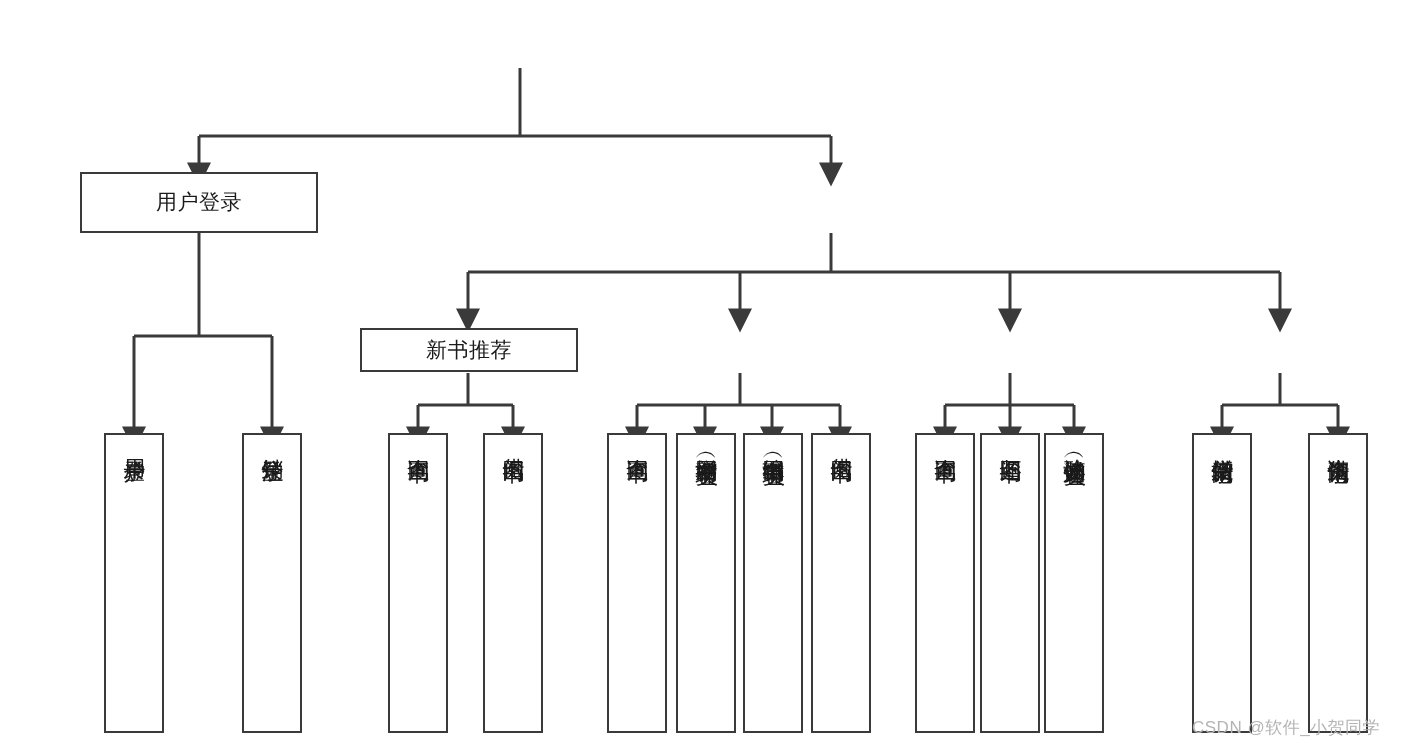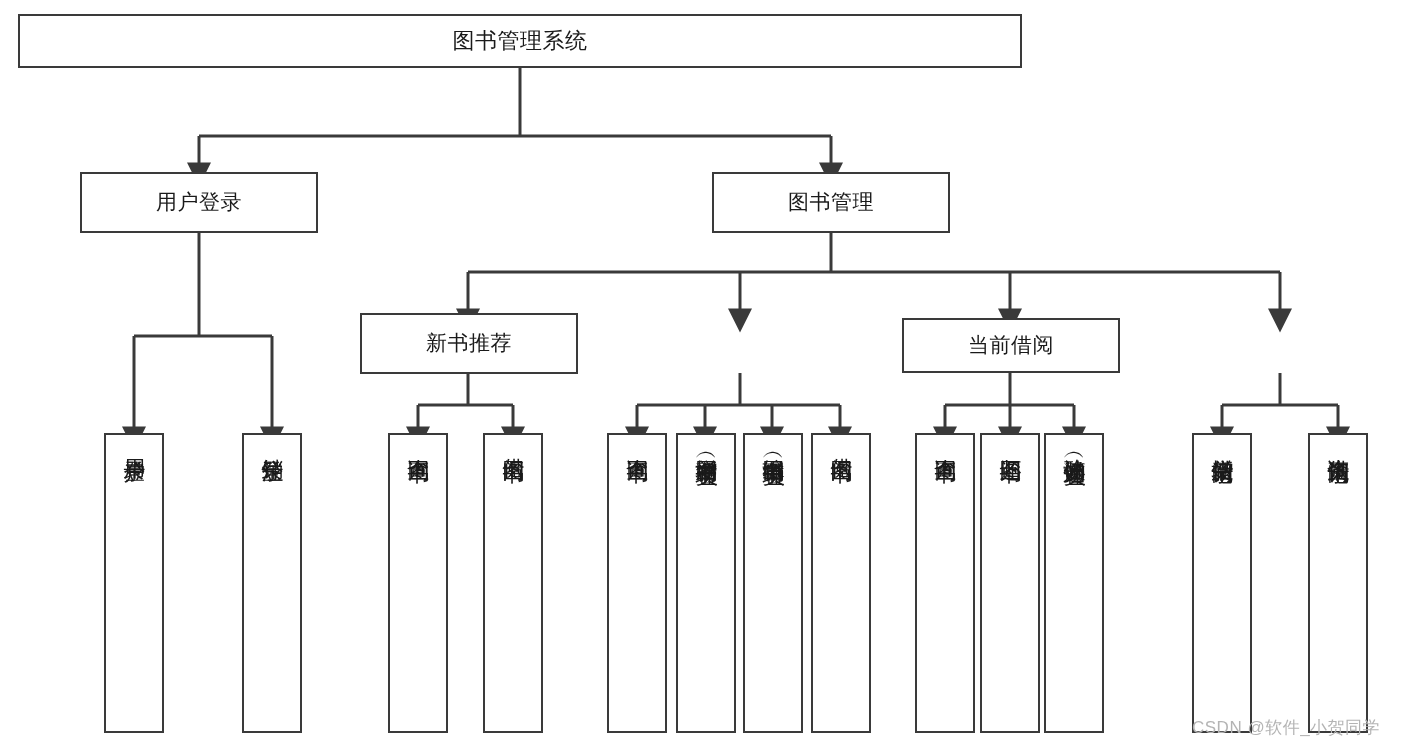--- a/index.html
+++ b/index.html
@@ -113,36 +113,27 @@
       <path d="M1010,405 L1010,430" marker-end="url(#arrow)"></path>
       <path d="M1074,405 L1074,430" marker-end="url(#arrow)"></path>
 
       <path d="M1280,373 L1280,405"></path>
       <path d="M1222,405 L1338,405"></path>
       <path d="M1222,405 L1222,430" marker-end="url(#arrow)"></path>
       <path d="M1338,405 L1338,430" marker-end="url(#arrow)"></path>
     </g>
   </svg>
 
-  <div class="node horiz root" style="left:18px; top:14px; width:1004px; height:54px;">
-    <span>图书管理系统</span>
-  </div>
 
   <div class="node horiz" style="left:80px; top:172px; width:238px; height:61px;">
     <span>用户登录</span>
   </div>
-  <div class="node horiz" style="left:712px; top:172px; width:238px; height:61px;">
-    <span>图书管理</span>
-  </div>
 
-  <div class="node horiz" style="left:360px; top:313px; width:218px; height:61px;">
+  <div class="node horiz" style="left:360px; top:328px; width:218px; height:44px;">
     <span>新书推荐</span>
-  </div>
-  <div class="node horiz" style="left:902px; top:318px; width:218px; height:55px;">
-    <span>当前借阅</span>
   </div>
 
   <div class="node leaf" style="left:104px; top:433px; width:60px; height:300px;">
     <span class="vtext">用户登录</span>
   </div>
   <div class="node leaf" style="left:242px; top:433px; width:60px; height:300px;">
     <span class="vtext">注销登录</span>
   </div>
 
   <div class="node leaf" style="left:388px; top:433px; width:60px; height:300px;">

